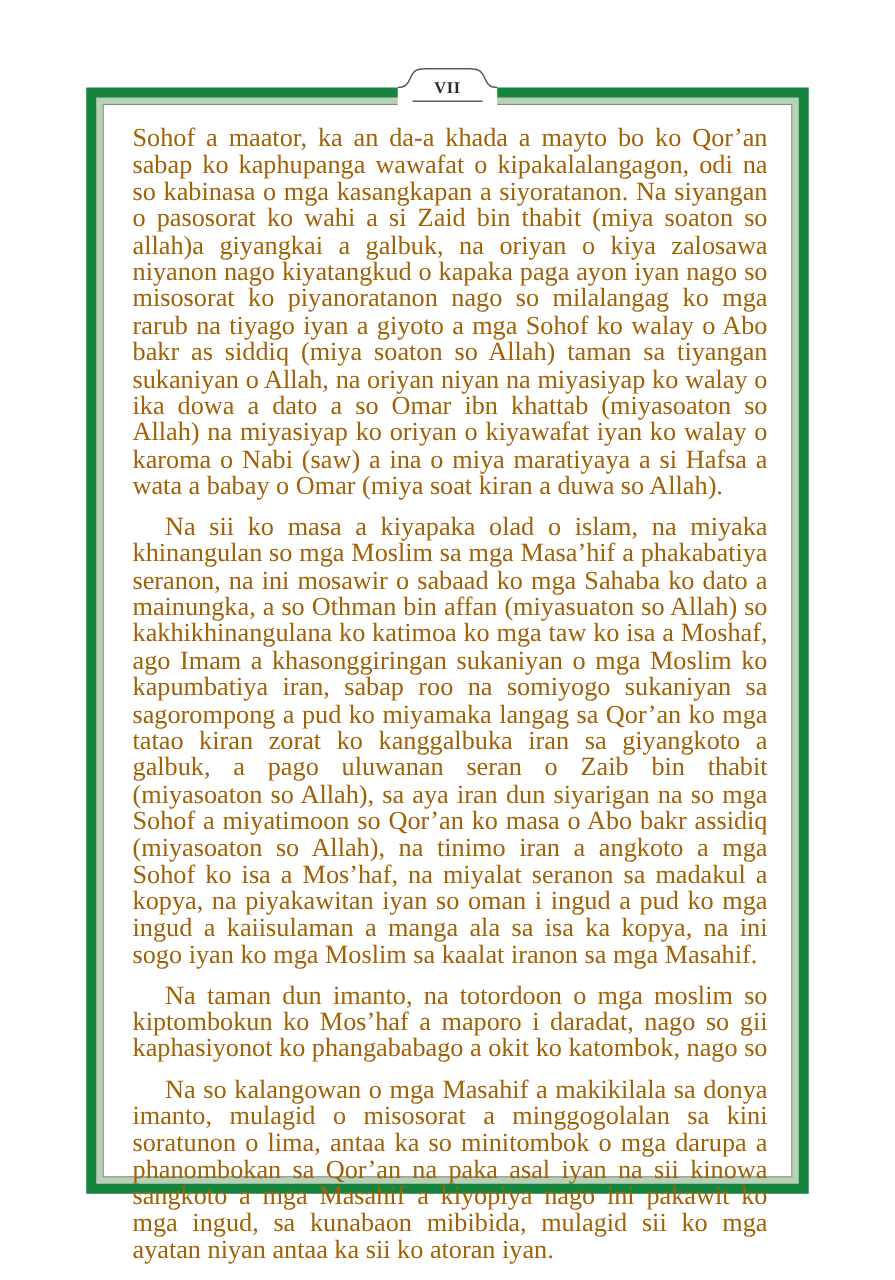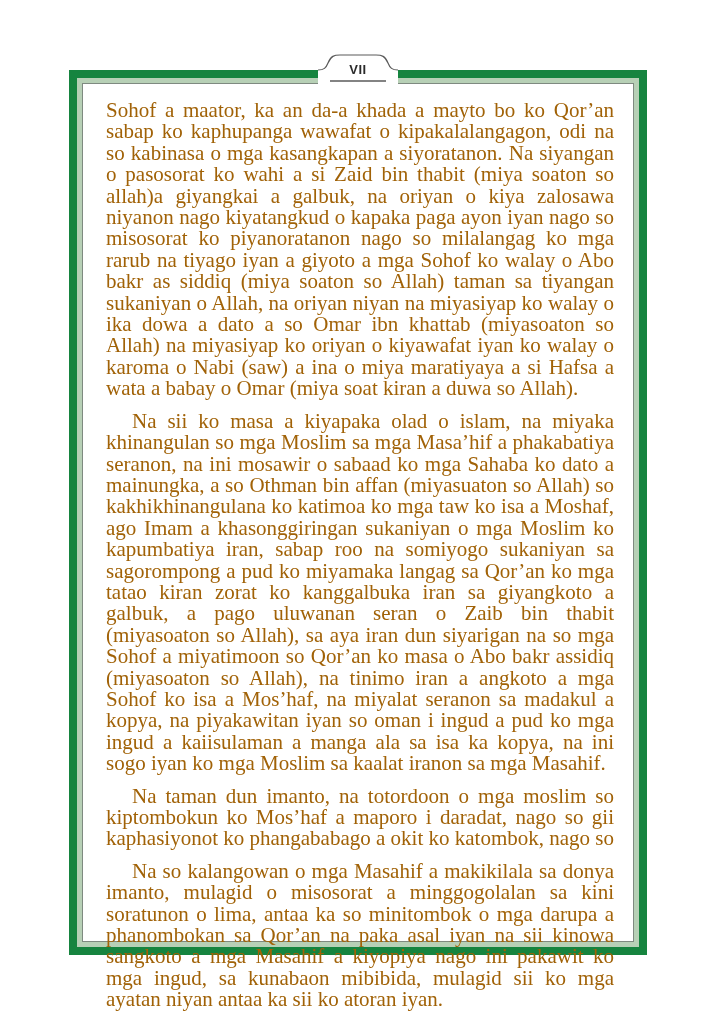--- a/index.html
+++ b/index.html
@@ -49,21 +49,21 @@
       position: absolute;
       left: 0;
       top: 0;
     }
     .page-number {
       position: absolute;
       left: 0;
       top: 9px;
       width: 80px;
       text-align: center;
-      font-family: Liberation Sans, sans-serif;
+      font-family: Liberation Serif, serif;
       font-weight: bold;
       font-size: 13px;
       color: #2b2b2b;
       letter-spacing: 0.5px;
     }
     .content {
       position: absolute;
       left: 106px;
       top: 100px;
       width: 508px;

